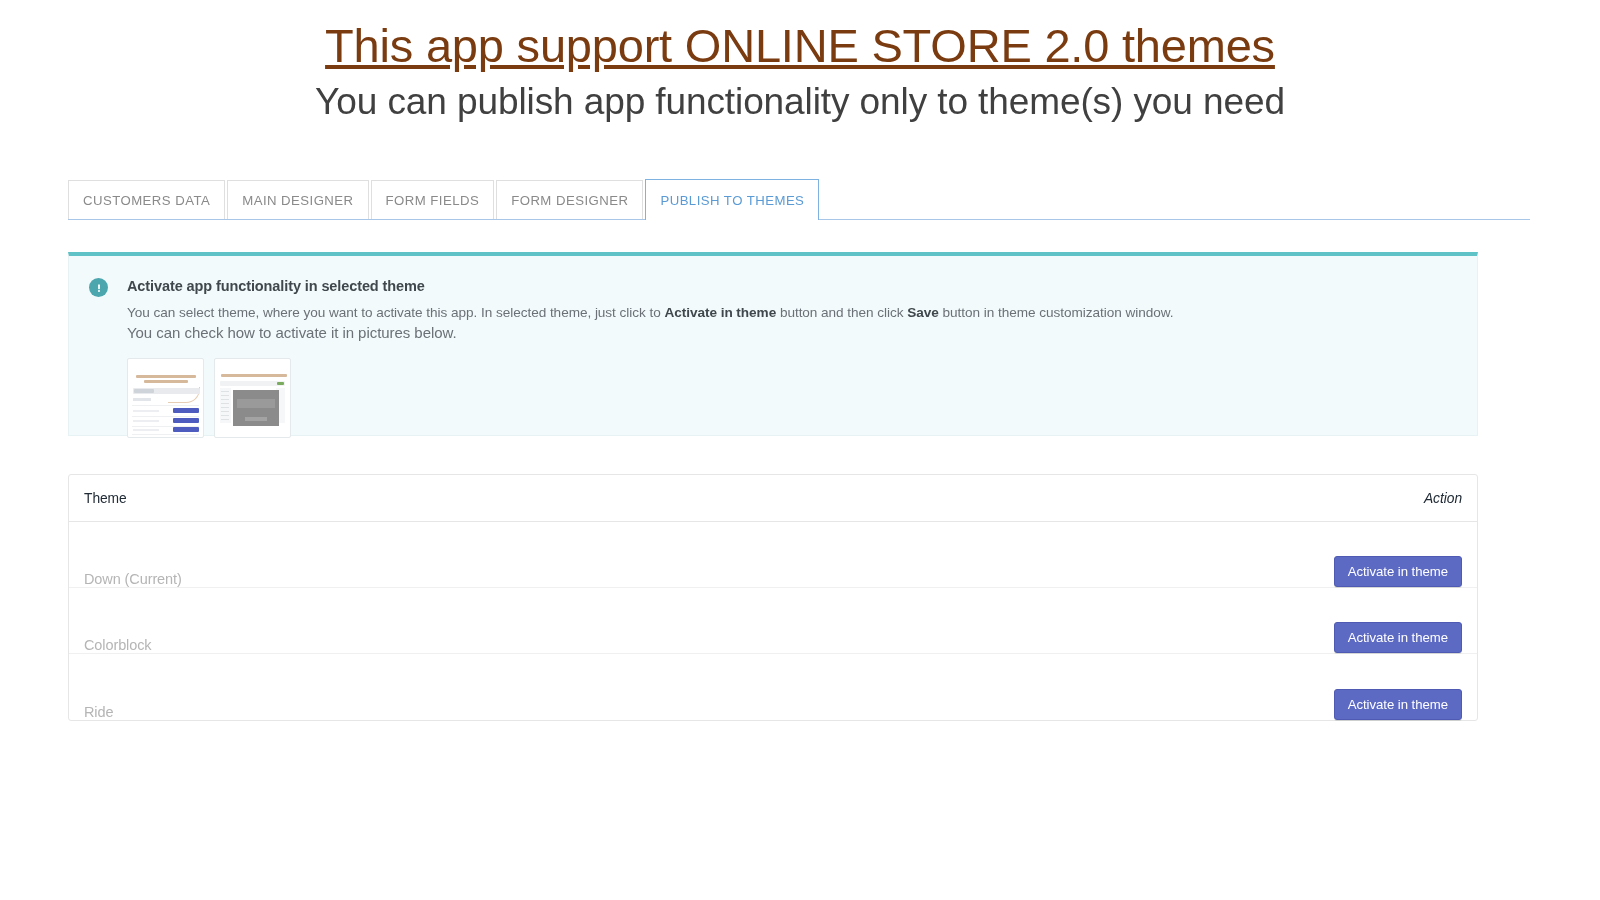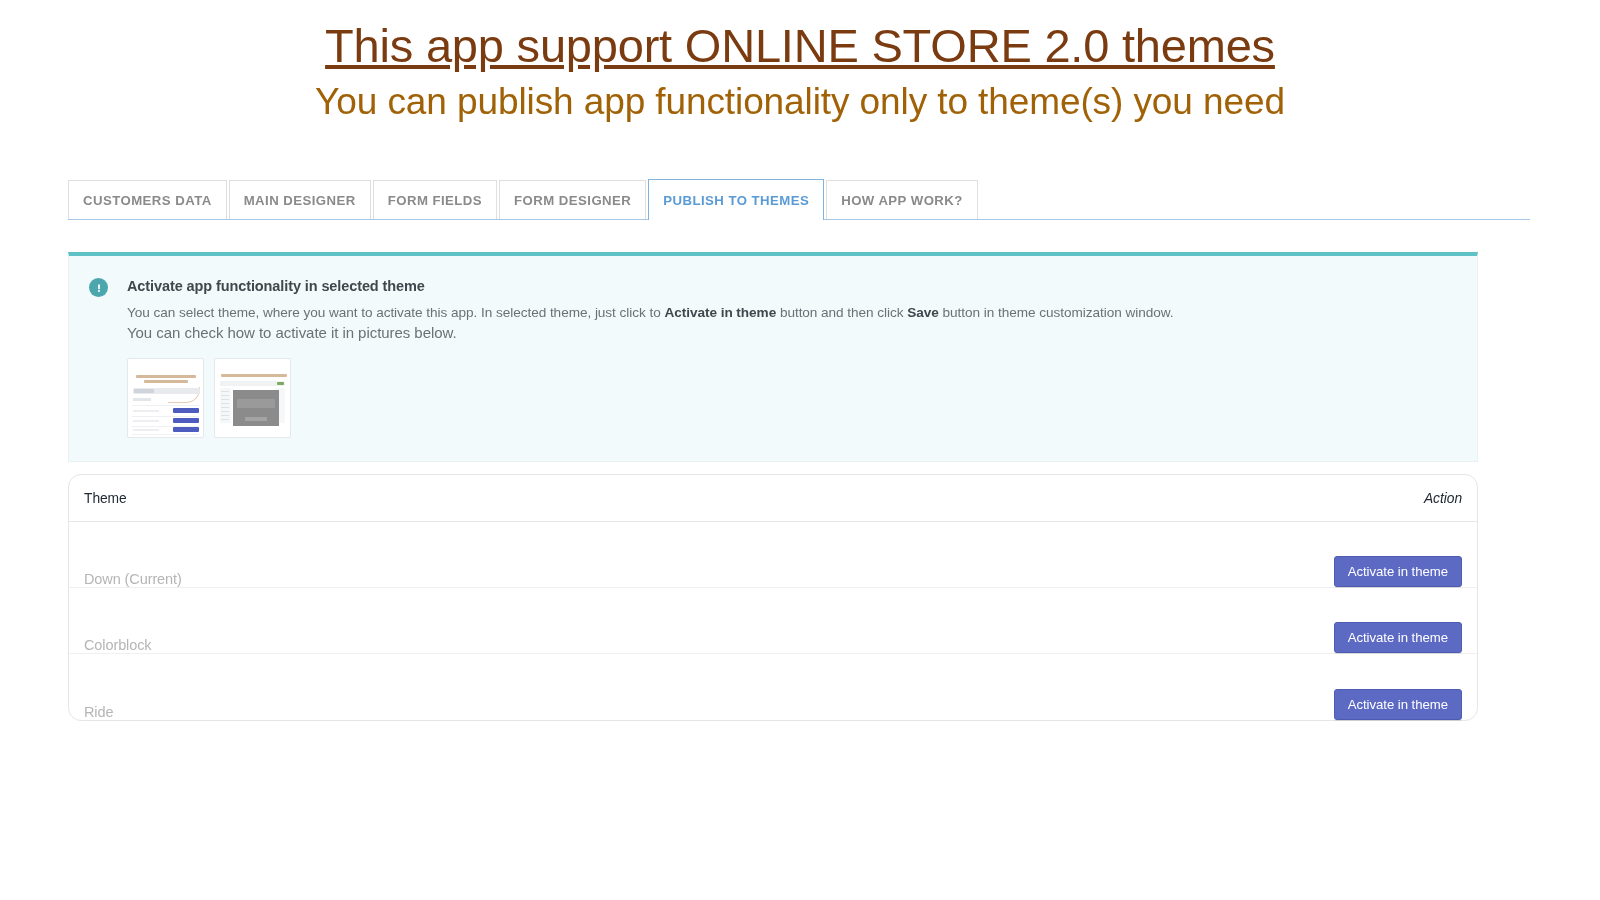--- a/index.html
+++ b/index.html
@@ -22,21 +22,21 @@
   .heading-main {
     color: #7a3b10;
     font-size: 47px;
     font-weight: 400;
     line-height: 1.12;
     letter-spacing: -0.2px;
     white-space: nowrap;
     text-decoration: underline;
   }
   .heading-sub {
-    color: #a16207;
+    color: #404040;
     font-size: 37px;
     font-weight: 400;
     line-height: 1.22;
     letter-spacing: -0.1px;
     margin-top: 6px;
     white-space: nowrap;
   }
 
   
   .tabbar {
@@ -47,21 +47,21 @@
     display: flex;
     align-items: flex-end;
   }
   .tab {
     height: 39px;
     border: 1px solid #dfdfdf;
     border-bottom: none;
     background: #ffffff;
     color: #8a8a8a;
     font-size: 13.2px;
-    font-weight: 700;
+    font-weight: 400;
     letter-spacing: 0.45px;
     display: flex;
     align-items: center;
     padding: 0 14px;
     margin-right: 2px;
     position: relative;
     white-space: nowrap;
     cursor: pointer;
   }
   .tab:first-child { border-left: 1px solid #dfdfdf; }
@@ -72,21 +72,21 @@
     z-index: 3;
     margin-bottom: -1px;
     height: 41px;
   }
 
   
   .banner {
     position: absolute;
     left: 68px; top: 252px;
     width: 1410px;
-    height: 210px;
+    height: 184px;
     background: #f2fafb;
     border-top: 4px solid #5ec2c6;
     border-left: 1px solid #e6f2f4;
     border-right: 1px solid #e6f2f4;
     border-bottom: 1px solid #e6f2f4;
   }
   .banner-icon {
     position: absolute;
     left: 20px; top: 22px;
     width: 19px; height: 19px;
@@ -158,21 +158,21 @@
   .t2-modalTxt{position:absolute; left:22px; top:40px; width:38px; height:9px; background:#9a9a9a;}
   .t2-modalBtn{position:absolute; left:30px; top:58px; width:22px; height:3.5px; background:#a3a3a3;}
 
   
   .card {
     position: absolute;
     left: 68px; top: 474px;
     width: 1410px; height: 247px;
     background: #ffffff;
     border: 1px solid #e6e6e6;
-    border-radius: 13px;
+    border-radius: 3px;
   }
   .card-header {
     height: 47px;
     border-bottom: 1px solid #e6e6e6;
     display: flex;
     align-items: center;
     padding: 0 15px;
   }
   .col-theme {
     color: #212b36;
@@ -226,21 +226,20 @@
     <div class="heading-main">This app support ONLINE STORE 2.0 themes</div>
     <div class="heading-sub">You can publish app functionality only to theme(s) you need</div>
   </div>
 
   <div class="tabbar">
     <div class="tab">CUSTOMERS DATA</div>
     <div class="tab">MAIN DESIGNER</div>
     <div class="tab">FORM FIELDS</div>
     <div class="tab">FORM DESIGNER</div>
     <div class="tab active">PUBLISH TO THEMES</div>
-    <div class="tab">HOW APP WORK?</div>
   </div>
 
   <div class="banner">
     <div class="banner-icon">
       <svg width="12" height="12" viewBox="0 0 12 12" aria-hidden="true">
         <rect x="5.1" y="2.3" width="1.8" height="5" rx="0.9" fill="#ffffff"></rect>
         <circle cx="6" cy="9" r="1.05" fill="#ffffff"></circle>
       </svg>
     </div>
     <div class="banner-title">Activate app functionality in selected theme</div>

